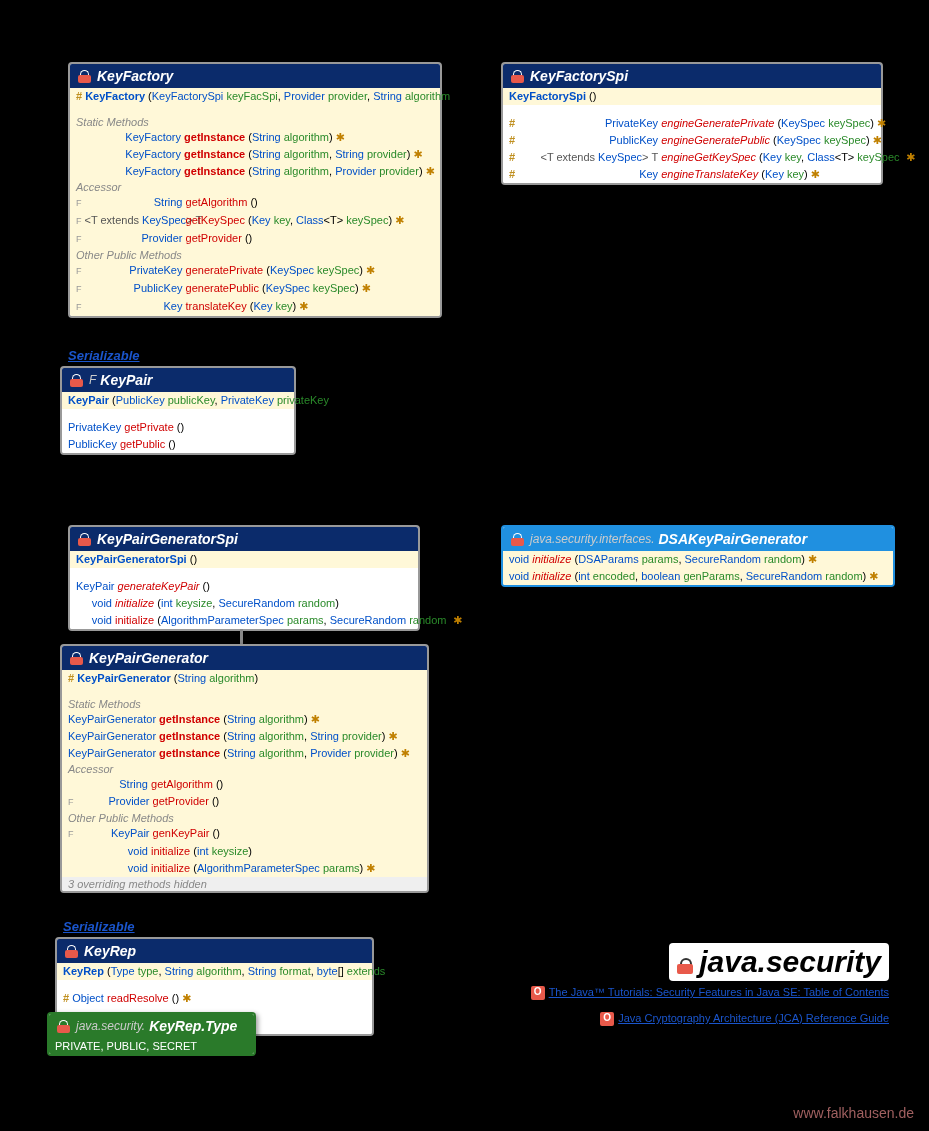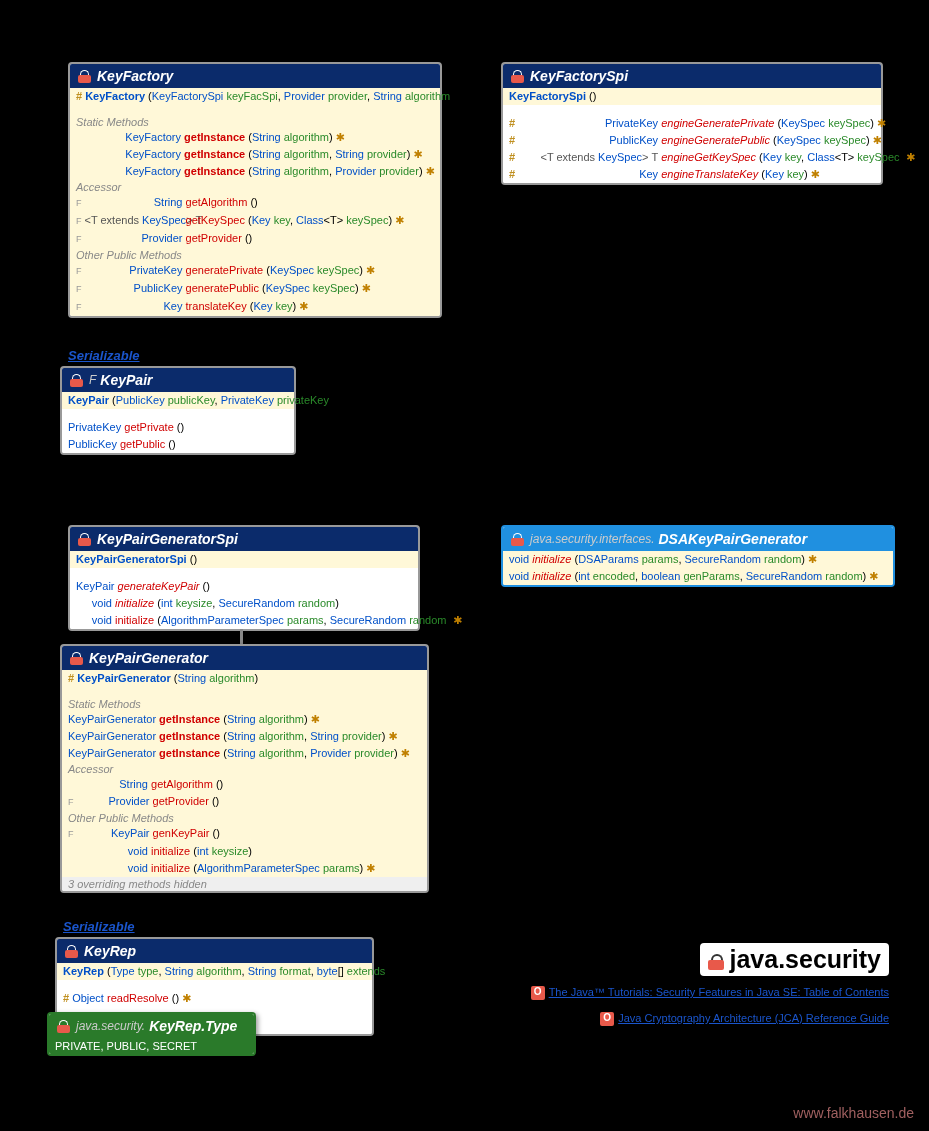--- a/index.html
+++ b/index.html
@@ -24,21 +24,21 @@
 .param{color:#2a8a2a}
 .punc{color:#000}
 .ex{color:#c08000}
 .generic{color:#555}
 .sym-hatch{color:#c09020;font-weight:bold;padding-right:3px}
 .sym-f{color:#999;font-size:9px;padding-right:3px}
 .ret-col{display:inline-block;text-align:right}
 .link{color:#1a55cc;text-decoration:underline}
 .serializable{position:absolute;color:#1a55cc;text-decoration:underline;font-style:italic;font-weight:bold;font-size:13px}
 .enum-vals{color:#fff;font-weight:normal;padding:2px 6px}
-.pkg-label{position:absolute;right:40px;color:#000;font-weight:bold;font-size:25px;}
+.pkg-label{position:absolute;right:40px;color:#000;font-weight:bold;font-size:30px;font-style:italic}
 .pkg-lock{display:inline-block;width:16px;height:16px;margin-right:6px;position:relative;top:2px}
 .pkg-lock::before{content:"";position:absolute;top:0;left:3px;width:8px;height:6px;border:2px solid #333;border-bottom:none;border-radius:6px 6px 0 0}
 .pkg-lock::after{content:"";position:absolute;top:6px;left:0;width:16px;height:10px;background:#e8594a;border-radius:2px}
 .oracle-icon{display:inline-block;width:14px;height:14px;background:#e8594a;border-radius:2px;margin-right:4px;vertical-align:middle;position:relative}
 .oracle-icon::after{content:"O";color:#fff;font-size:10px;font-weight:bold;position:absolute;left:3px;top:0}
 .connector{position:absolute;background:#888}
 .watermark{position:absolute;right:15px;bottom:10px;color:#a06060;font-size:14px}
 </style>
 </head>
 <body>

